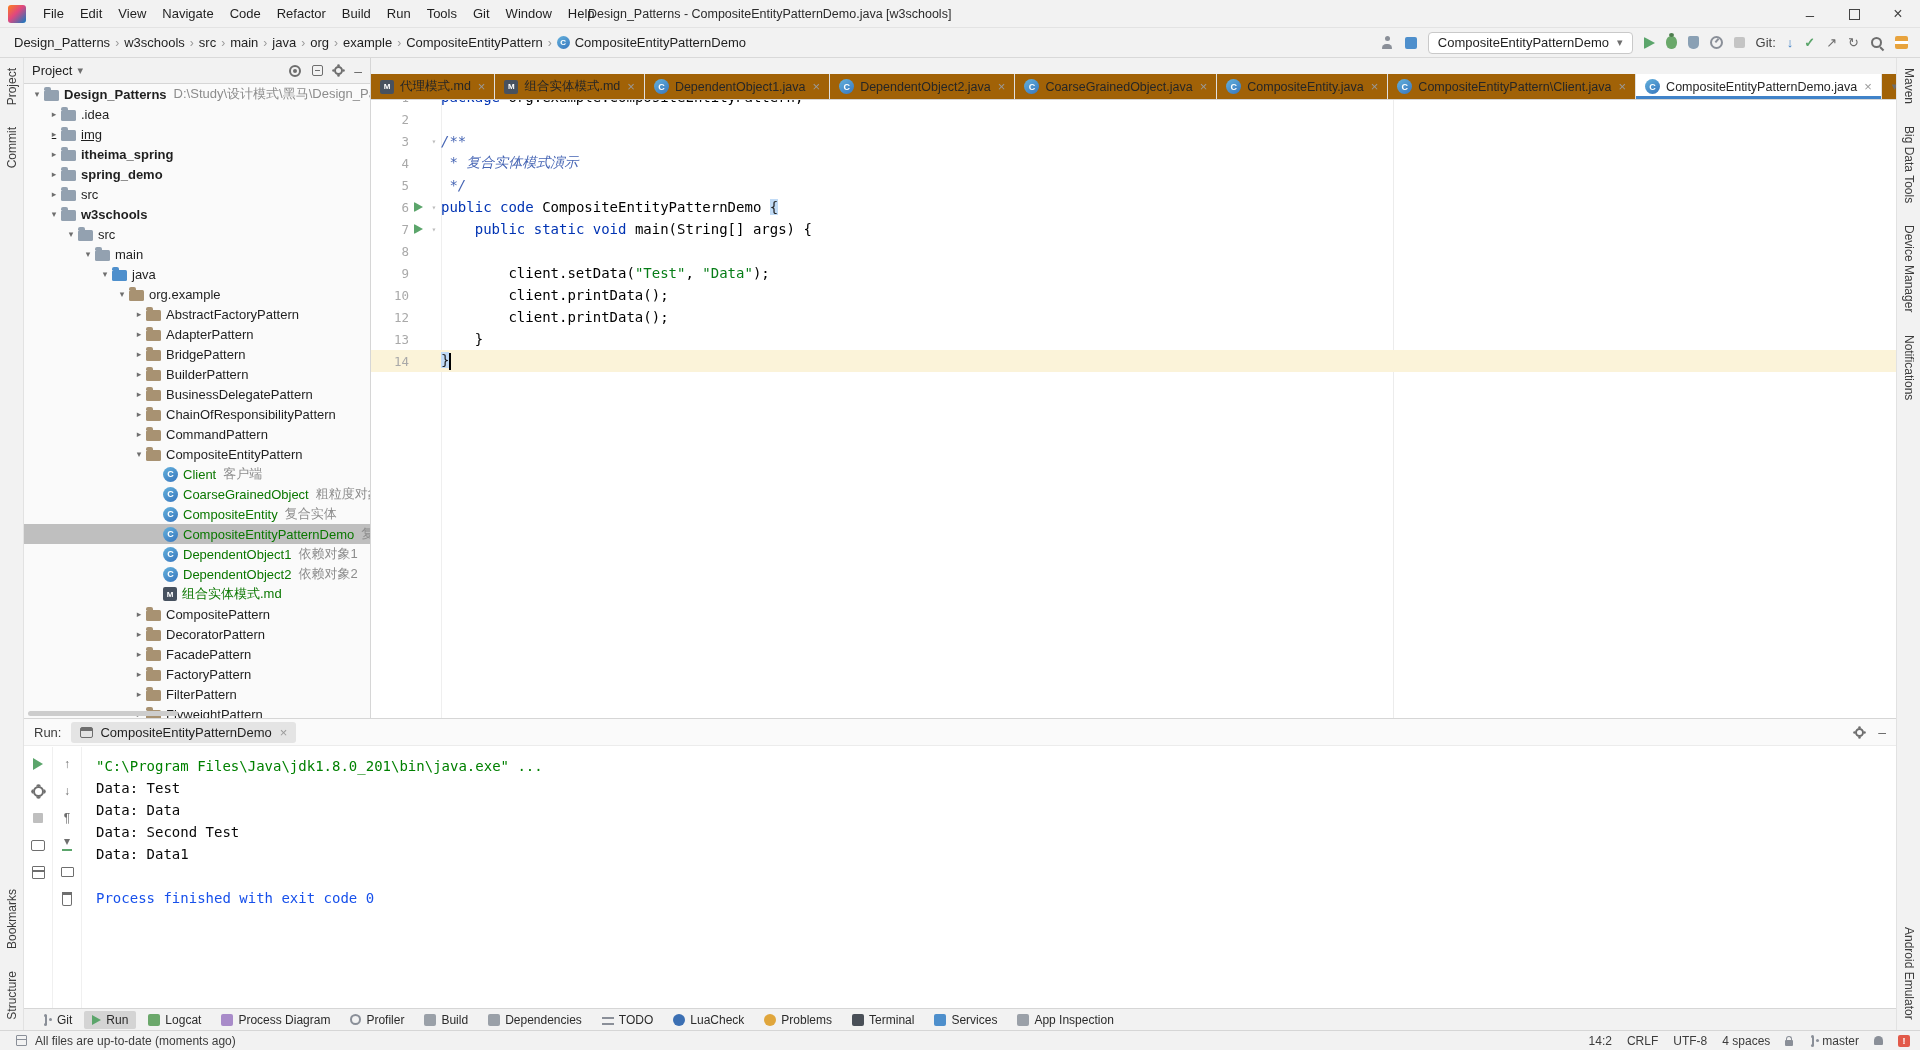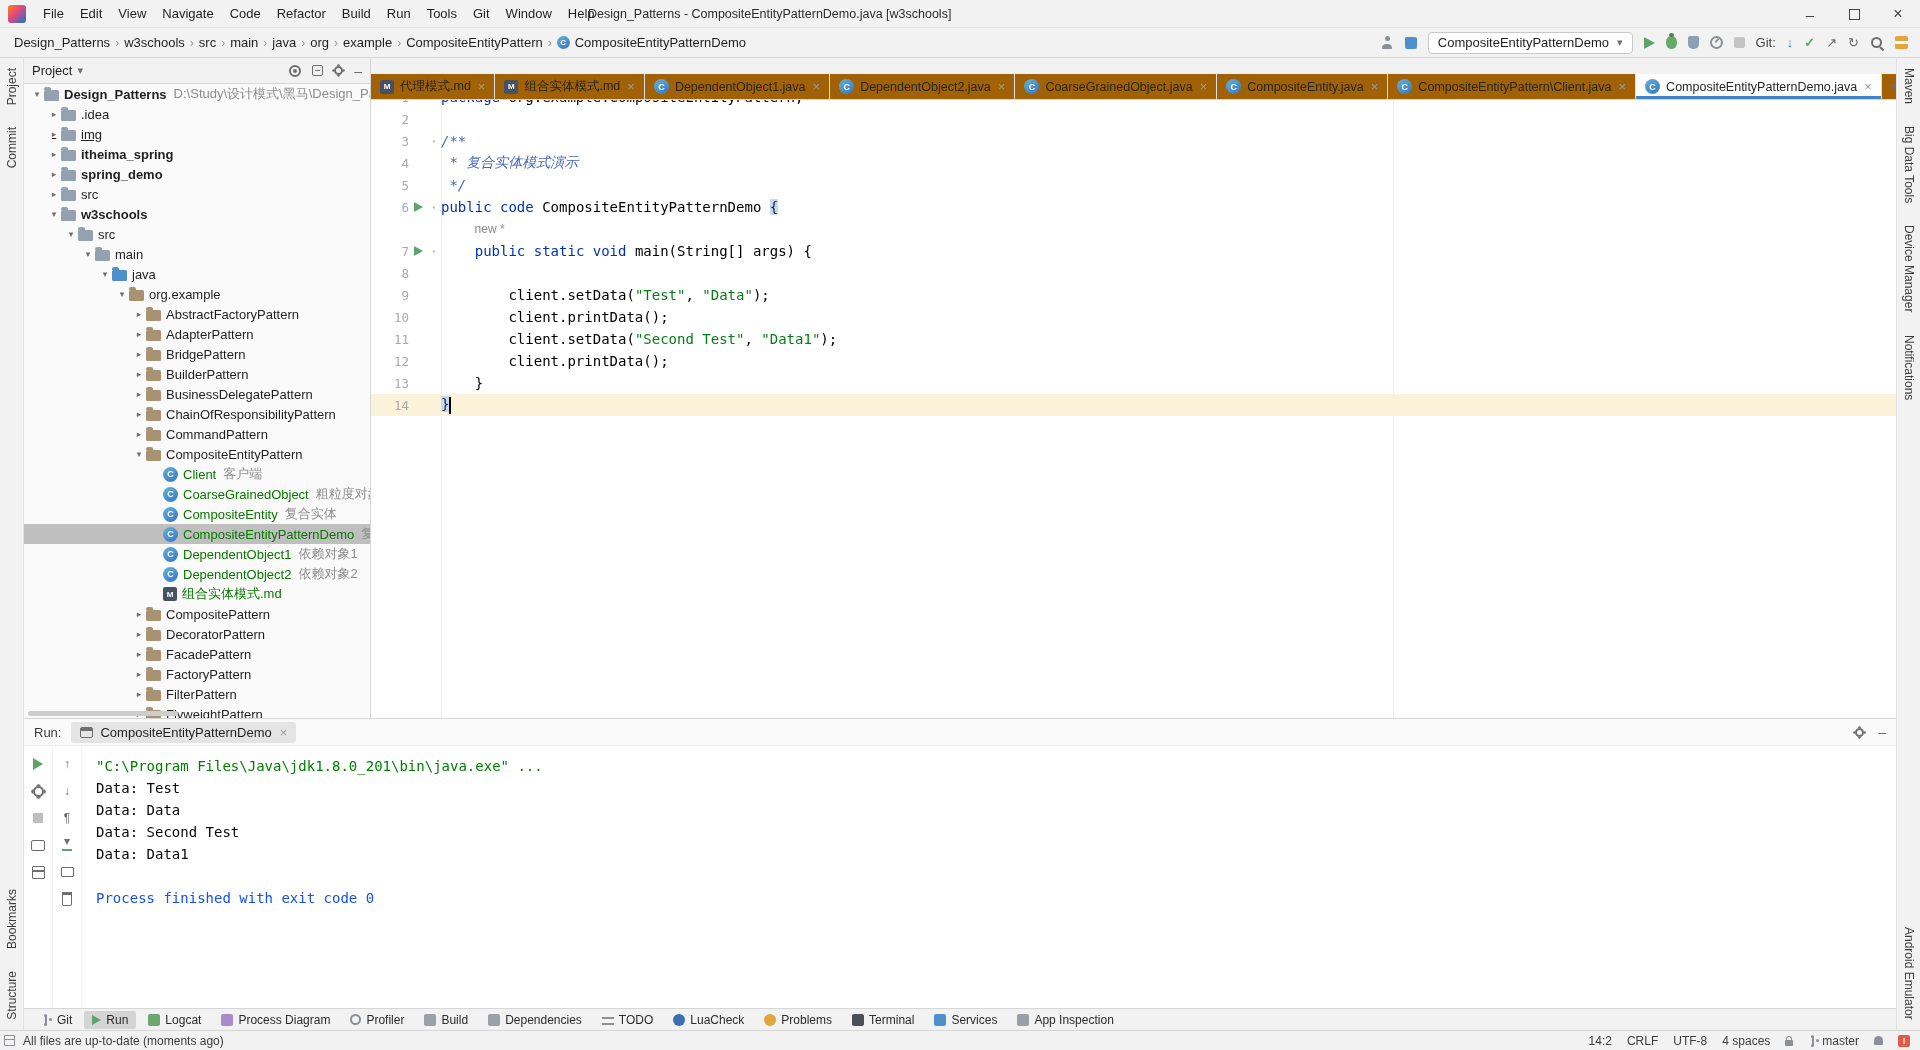--- a/index.html
+++ b/index.html
@@ -217,21 +217,21 @@
   .bi-services { background:#4E8FCC; }
   .bi-logcat { background:#6BA86B; }
   .bi-luacheck { background:#3B6FB3; border-radius:50%; }
   .bi-profiler { background:none; border:2px solid #8A8F98; border-radius:50%; width:11px; height:11px; }
   .bi-sequence { background:#A88BC9; }
   .bi-todo { background:none; border-top:2px solid #8A8F98; border-bottom:2px solid #8A8F98;
              border-radius:0; height:8px; margin-top:2px; }
 
   
   .statusbar { position:absolute; left:0; right:0; top:1030px; height:20px; background:#F2F2F2;
-               border-top:1px solid #D6D6D6; display:flex; align-items:center; padding:0 10px 0 4px;
+               border-top:1px solid #D6D6D6; display:flex; align-items:center; padding:0 10px 0 16px;
                font-size:12px; color:#3C3C3C; gap:8px; z-index:5; }
   .sb-right { margin-left:auto; display:flex; align-items:center; gap:15px; }
   .sb-grid { width:11px; height:11px; border:1.5px solid #8A8F98; border-radius:1px;
              background:linear-gradient(transparent 3px,#8A8F98 3px,#8A8F98 4px,transparent 4px); }
   .sb-lock { width:8px; height:6px; background:#8A8F98; border-radius:1px; position:relative; margin-top:4px; }
   .sb-lock::before { content:""; position:absolute; left:1px; top:-4px; width:4px; height:4px;
              border:1.5px solid #8A8F98; border-bottom:none; border-radius:3px 3px 0 0; }
   .sb-branch { position:relative; width:10px; height:12px; }
   .sb-branch::before { content:""; position:absolute; left:4px; top:2px; width:1.5px; height:8px; background:#8A8F98; }
   .sb-branch::after { content:""; position:absolute; left:3px; top:0; width:3px; height:3px; border-radius:50%;
@@ -615,26 +615,20 @@
         <span class="lcode"><span class="tk-doc"> */</span></span>
       </div>
       <div class="crow">
         <span class="lnum">6</span>
         <span class="licon">
           <span class="gi-run"></span>
         </span>
         <span class="lfold foldable"></span>
         <span class="lcode"><span class="tk-kw">public</span><span class="tk-pl"> </span><span class="tk-kw">code</span><span class="tk-pl"> CompositeEntityPatternDemo </span><span class="tk-brc">{</span></span>
       </div>
-      <div class="crow hint">
-        <span class="lnum"></span>
-        <span class="licon"></span>
-        <span class="lfold"></span>
-        <span class="lcode" style="padding-left: 33.6px;">new *</span>
-      </div>
       <div class="crow">
         <span class="lnum">7</span>
         <span class="licon">
           <span class="gi-run"></span>
         </span>
         <span class="lfold foldable"></span>
         <span class="lcode"><span class="tk-pl">    </span><span class="tk-kw">public</span><span class="tk-pl"> </span><span class="tk-kw">static</span><span class="tk-pl"> </span><span class="tk-kw">void</span><span class="tk-pl"> main(String[] args) {</span></span>
       </div>
       <div class="crow">
         <span class="lnum">8</span>
@@ -645,26 +639,20 @@
         <span class="lnum">9</span>
         <span class="licon"></span>
         <span class="lfold"></span>
         <span class="lcode"><span class="tk-pl">        client.setData(</span><span class="tk-str">"Test"</span><span class="tk-pl">, </span><span class="tk-str">"Data"</span><span class="tk-pl">);</span></span>
       </div>
       <div class="crow">
         <span class="lnum">10</span>
         <span class="licon"></span>
         <span class="lfold"></span>
         <span class="lcode"><span class="tk-pl">        client.printData();</span></span>
-      </div>
-      <div class="crow">
-        <span class="lnum">11</span>
-        <span class="licon"></span>
-        <span class="lfold"></span>
-        <span class="lcode"><span class="tk-pl">        client.setData(</span><span class="tk-str">"Second Test"</span><span class="tk-pl">, </span><span class="tk-str">"Data1"</span><span class="tk-pl">);</span></span>
       </div>
       <div class="crow">
         <span class="lnum">12</span>
         <span class="licon"></span>
         <span class="lfold"></span>
         <span class="lcode"><span class="tk-pl">        client.printData();</span></span>
       </div>
       <div class="crow">
         <span class="lnum">13</span>
         <span class="licon"></span>

